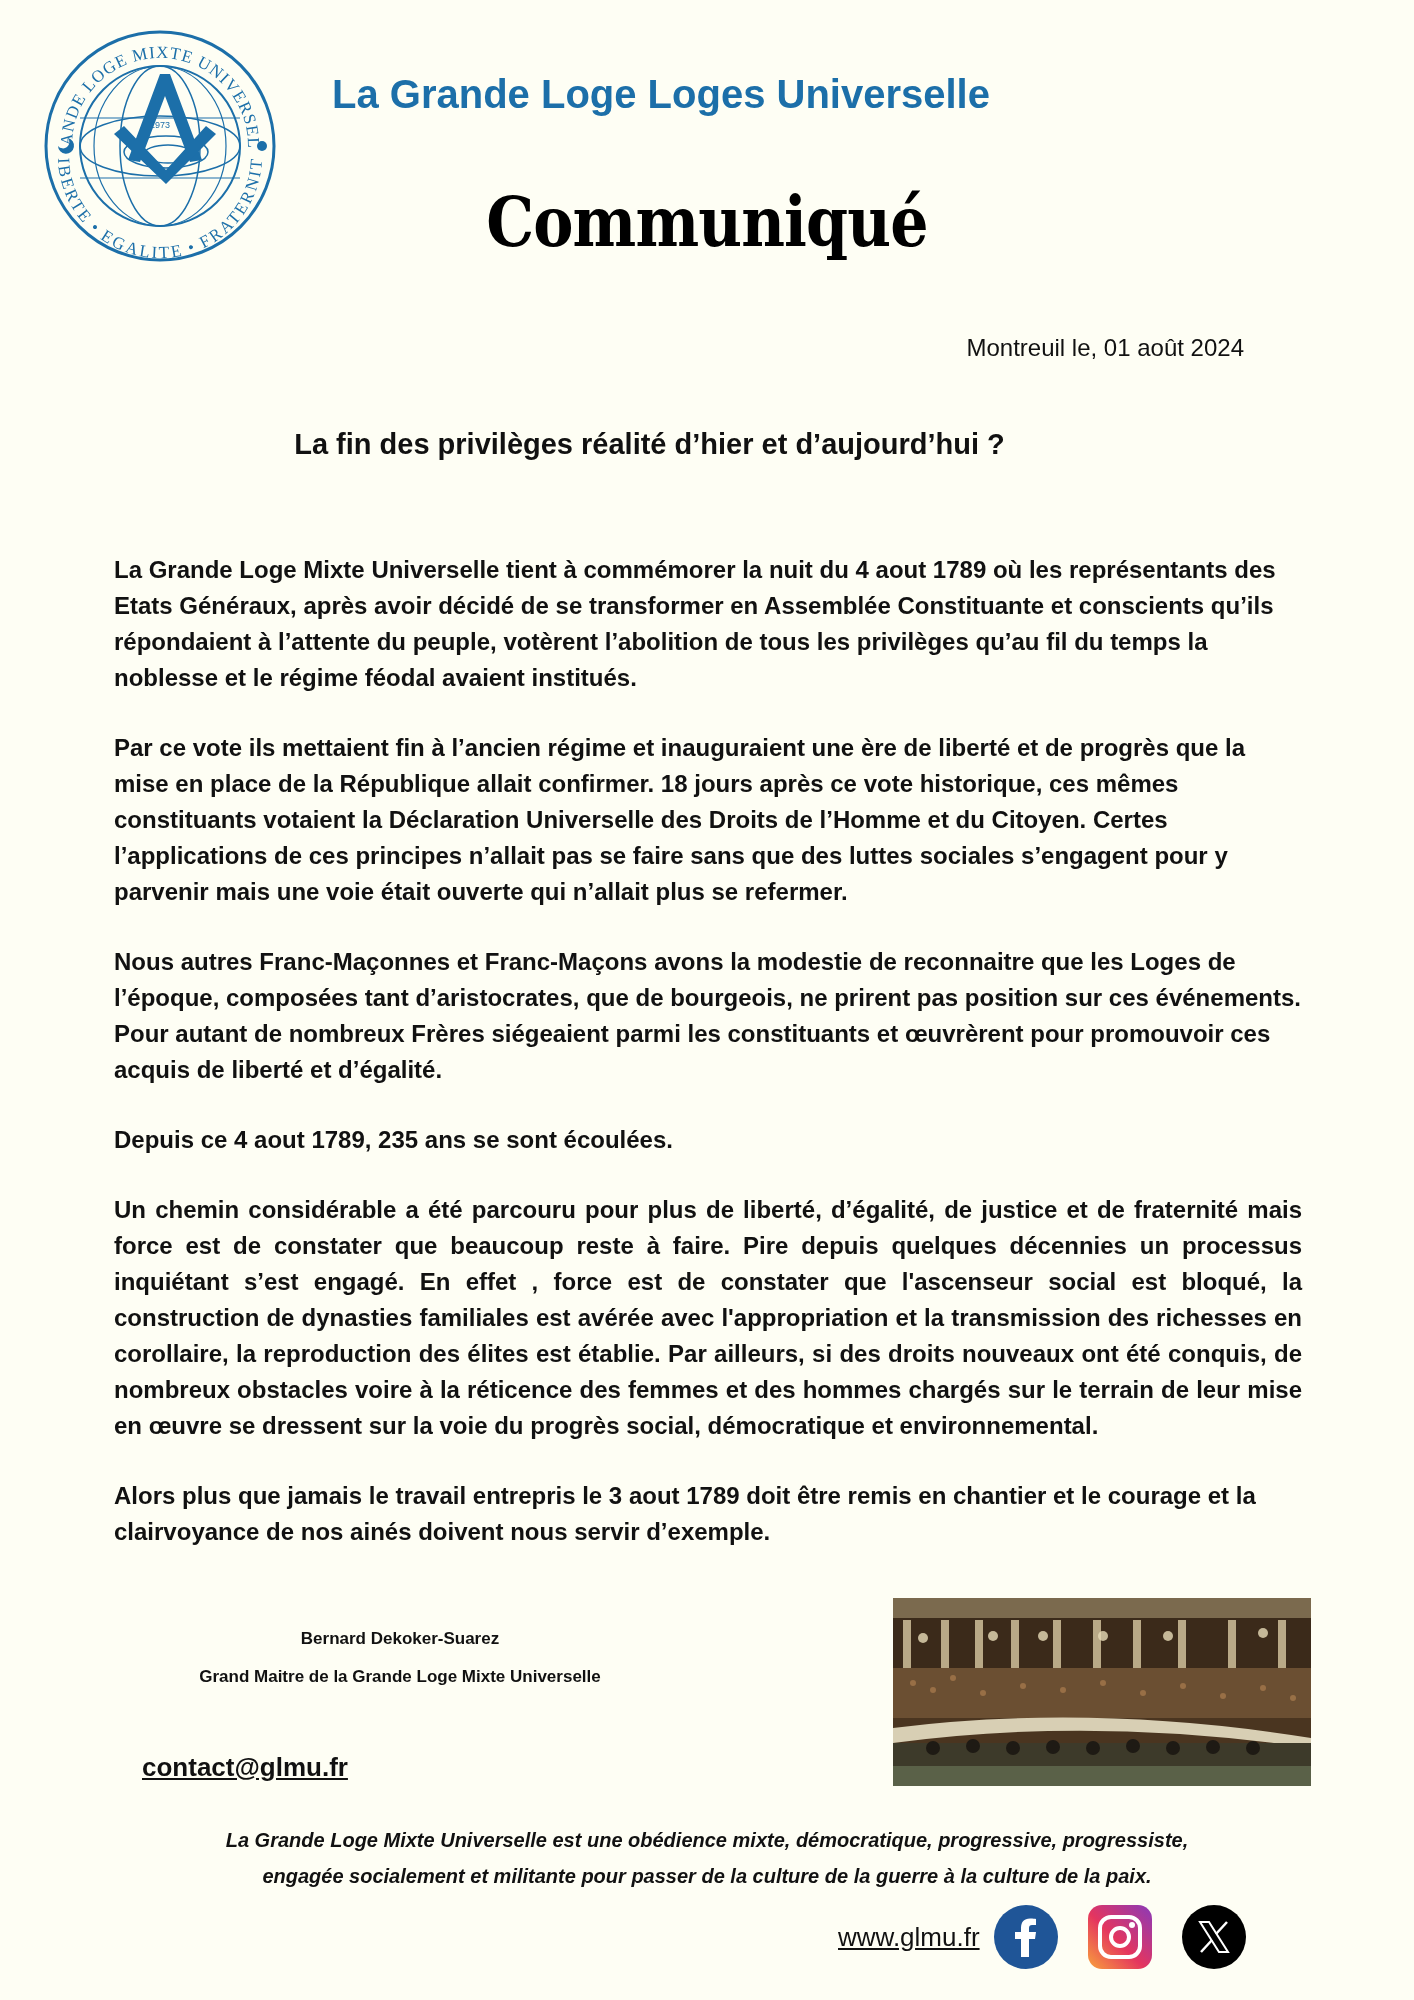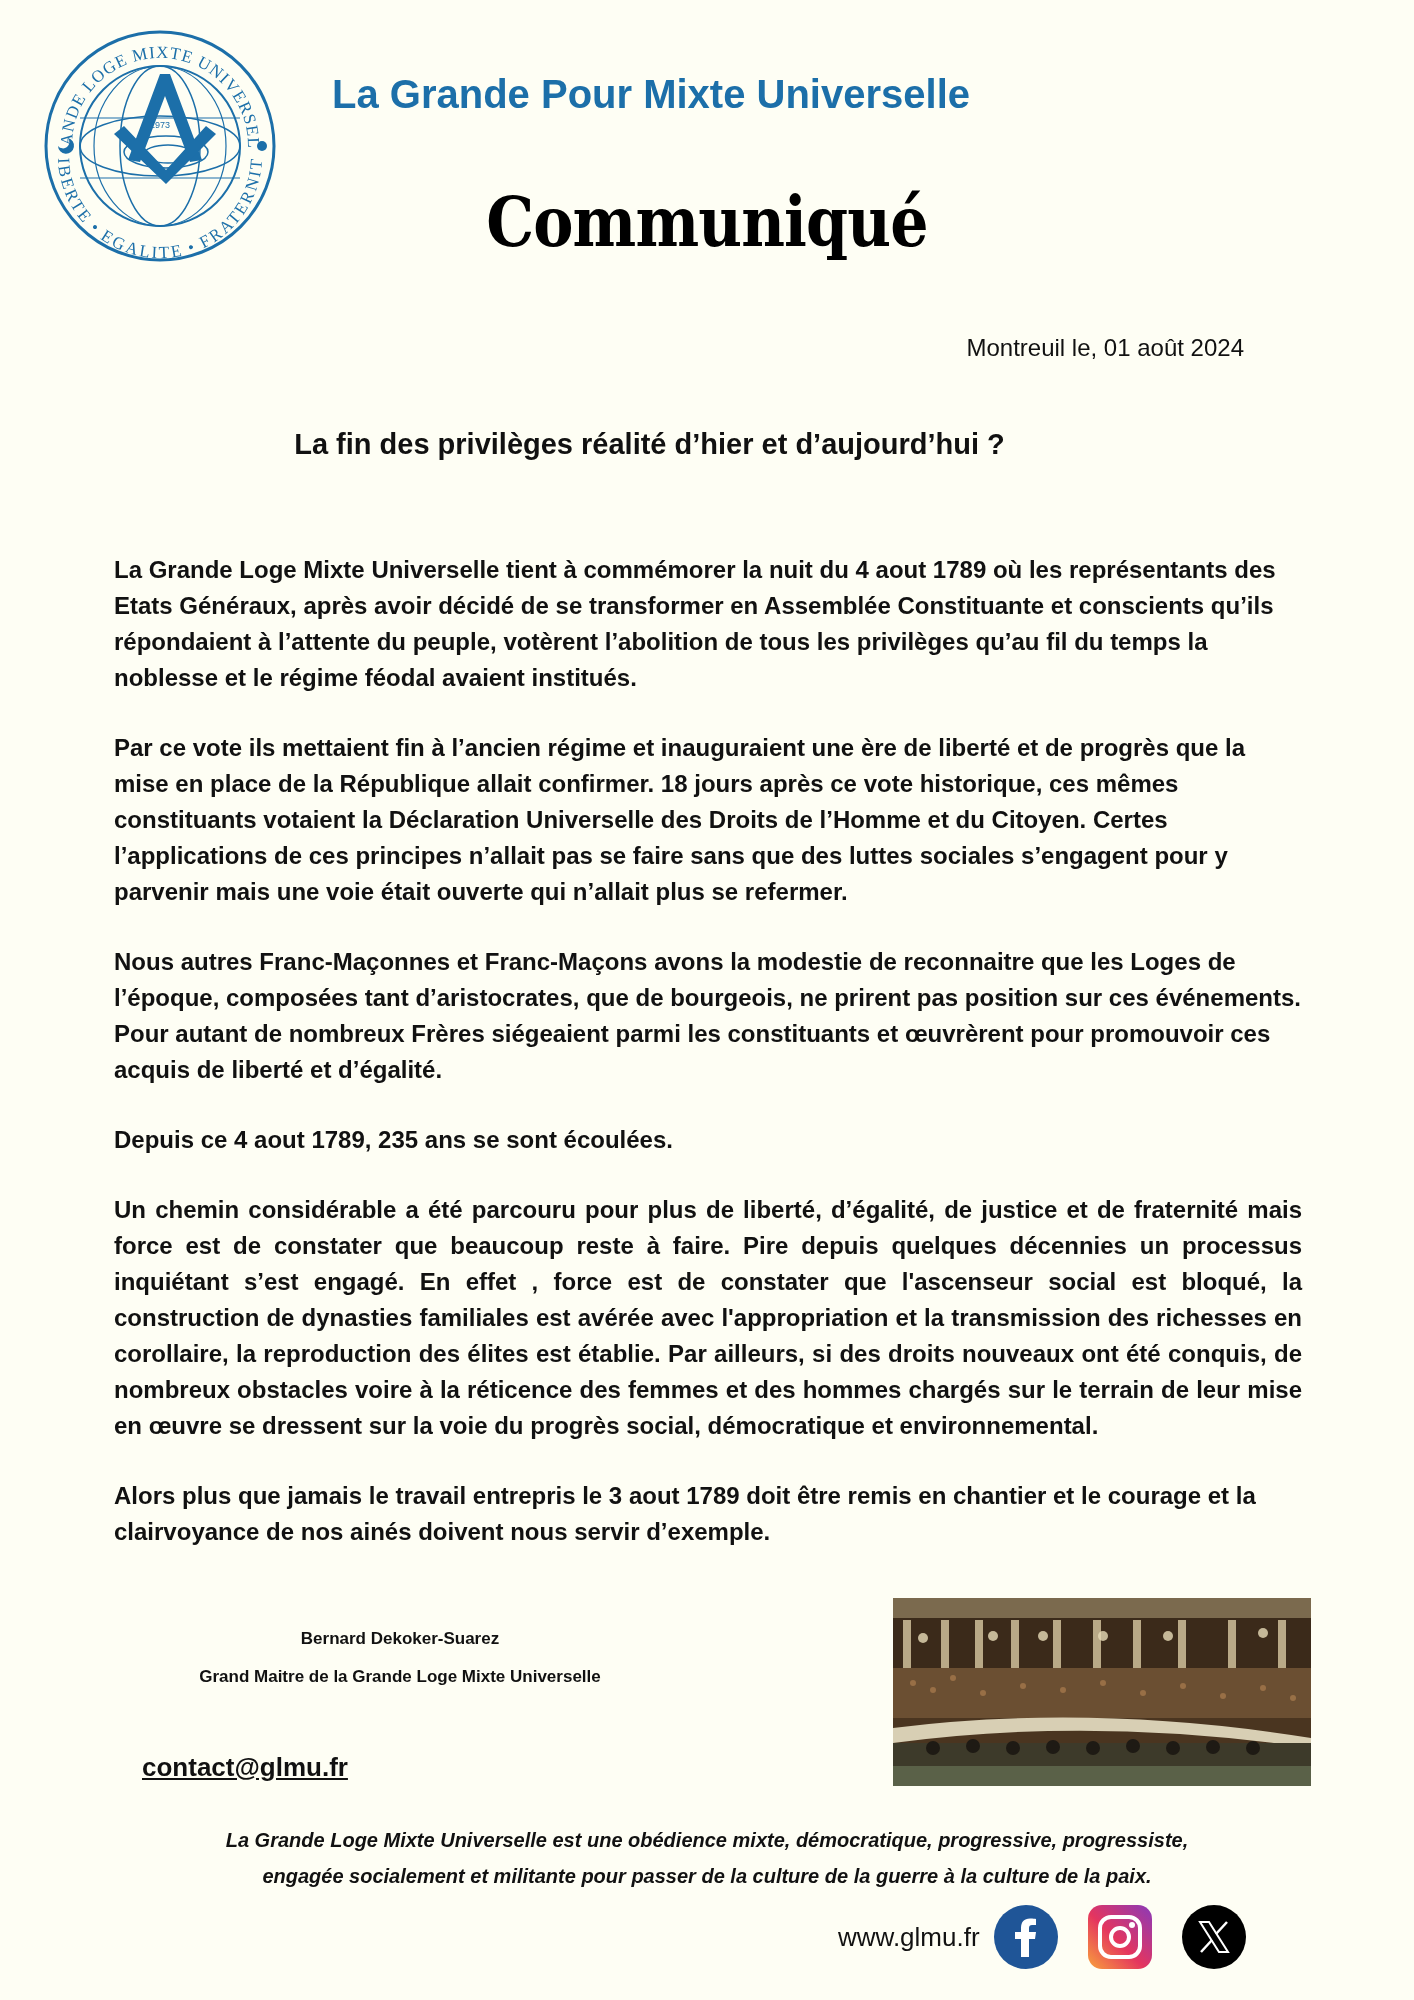--- a/index.html
+++ b/index.html
@@ -56,21 +56,21 @@
     .tagline {
       position: absolute; left: 0; top: 1822px; width: 1414px;
       text-align: center; font-size: 20px; font-weight: bold; font-style: italic;
       line-height: 36px;
     }
     .footer-row {
       position: absolute; top: 1902px; left: 838px; height: 70px;
       display: flex; align-items: center;
     }
     .website {
-      font-size: 26px; color: #111; margin-right: 14px;
+      font-size: 26px; color: #111; text-decoration: underline; margin-right: 14px;
     }
     .social { width: 64px; height: 64px; margin-right: 30px; display: block; }
   </style>
 </head>
 <body>
 
 <div class="logo">
   <svg viewBox="0 0 236 236" width="236" height="236">
     <defs>
       <path id="arcTop" d="M 30 118 A 88 88 0 0 1 206 118"></path>
@@ -94,21 +94,21 @@
       <textPath href="#arcTop" startOffset="50%" text-anchor="middle">GRANDE LOGE MIXTE UNIVERSELLE</textPath>
     </text>
     <text font-size="17" fill="#1c6fa9" font-family="Liberation Serif, serif" letter-spacing="1">
       <textPath href="#arcBot" startOffset="50%" text-anchor="middle" dominant-baseline="hanging">LIBERTE • EGALITE • FRATERNITE</textPath>
     </text>
     <path d="M 16 118 a 8 8 0 1 0 10 -8 a 6 6 0 1 1 -10 8 z" fill="#1c6fa9"></path>
     <circle cx="220" cy="118" r="5" fill="#1c6fa9"></circle>
   </svg>
 </div>
 
-<div class="org-title">La Grande Pour Mixte Universelle</div>
+<div class="org-title">La Grande Loge Loges Universelle</div>
 <div class="doc-title">Communiqué</div>
 
 <div class="date-line">Montreuil le, 01 août 2024</div>
 
 <div class="subject">La fin des privilèges réalité d’hier et d’aujourd’hui ?</div>
 
 <div class="body-text">
   <p>La Grande Loge Mixte Universelle tient à commémorer la nuit du 4 aout 1789 où les représentants des Etats Généraux, après avoir décidé de se transformer en Assemblée Constituante et conscients qu’ils répondaient à l’attente du peuple, votèrent l’abolition de tous les privilèges qu’au fil du temps la noblesse et le régime féodal avaient institués.</p>
   <p>Par ce vote ils mettaient fin à l’ancien régime et inauguraient une ère de liberté et de progrès que la mise en place de la République allait confirmer. 18 jours après ce vote historique, ces mêmes constituants votaient la Déclaration Universelle des Droits de l’Homme et du Citoyen. Certes l’applications de ces principes n’allait pas se faire sans que des luttes sociales s’engagent pour y parvenir mais une voie était ouverte qui n’allait plus se refermer.</p>
   <p>Nous autres Franc-Maçonnes et Franc-Maçons avons la modestie de reconnaitre que les Loges de l’époque, composées tant d’aristocrates, que de bourgeois, ne prirent pas position sur ces événements. Pour autant de nombreux Frères siégeaient parmi les constituants et œuvrèrent pour promouvoir ces acquis de liberté et d’égalité.</p>

